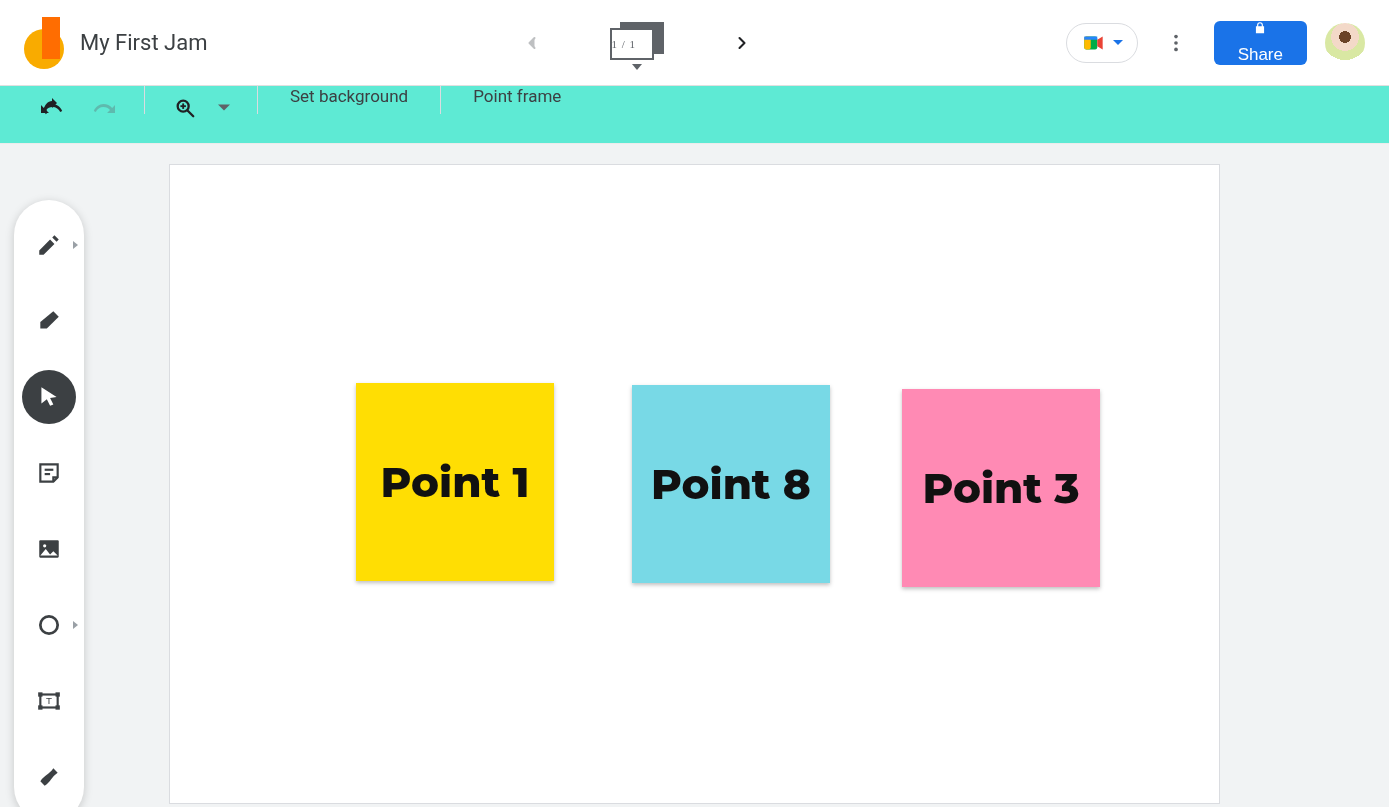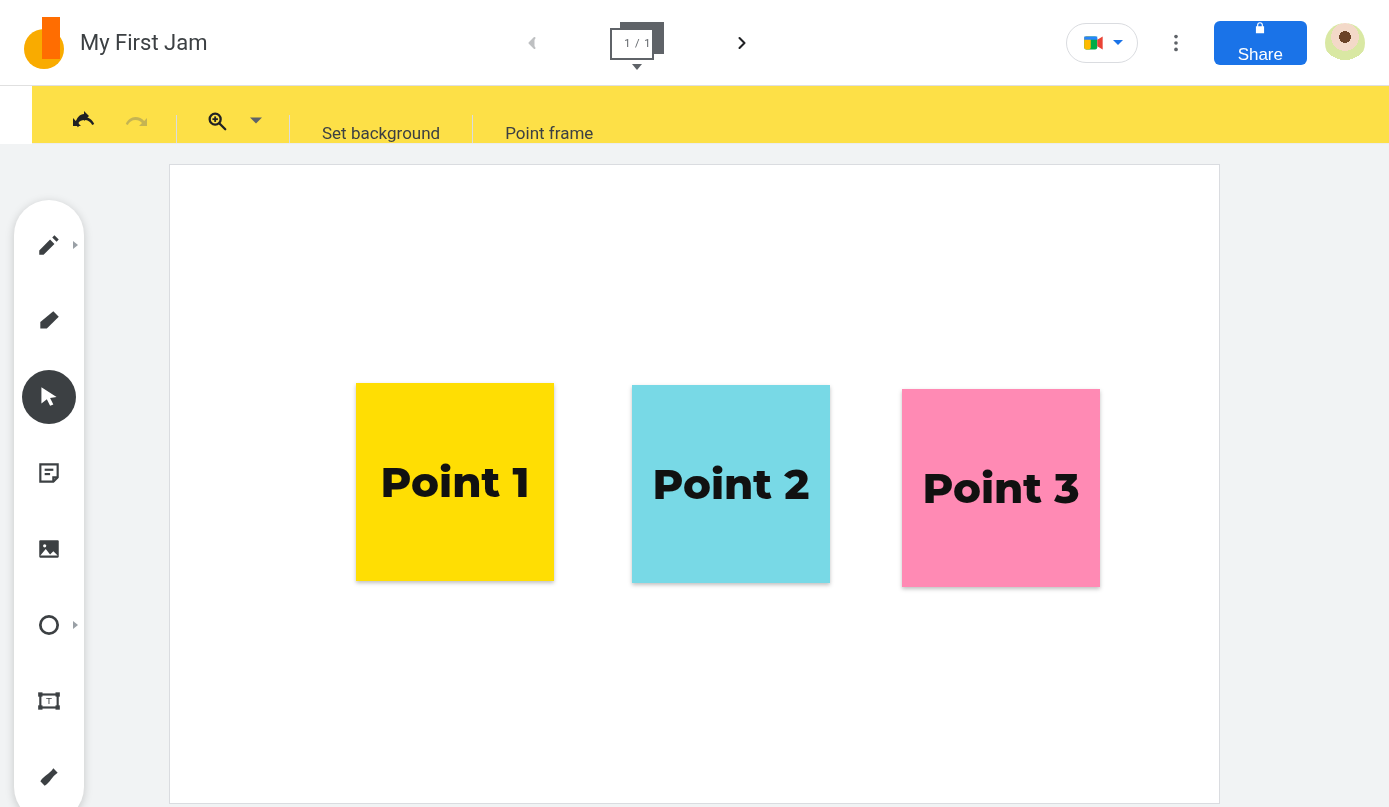--- a/index.html
+++ b/index.html
@@ -58,24 +58,25 @@
   .frame-indicator .back {
     position:absolute; top:0; right:0;
     width:44px;height:32px;
     background:#5f6368;
   }
   .frame-indicator .front {
     position:absolute; top:6px; left:0;
     width:44px;height:32px;
     background:#fff;
     border:2px solid #5f6368;
-    display:flex;align-items:center;justify-content:flex-end;
+    display:flex;align-items:center;justify-content:flex-start;
     font-size:11px;
     color:#5f6368;
     letter-spacing:1px;
+    font-family:Liberation Serif, serif;
   }
   .frame-indicator .tri {
     position:absolute;
     bottom:-6px; left:50%; transform:translateX(-50%);
     width:0;height:0;
     border-left:5px solid transparent;
     border-right:5px solid transparent;
     border-top:6px solid #5f6368;
   }
   .header-right {
@@ -111,26 +112,25 @@
     width:40px;height:40px;border-radius:50%;
     background: radial-gradient(circle at 50% 35%, #6b4226 0 18%, #f3d9c8 18% 42%, #d9e8a3 42% 70%, #fff 70% 100%);
     cursor:pointer;
     flex-shrink:0;
   }
 
   
   .toolbar {
     height:58px;
     display:flex;
-    align-items:flex-end;
+    align-items:flex-start;
     padding:0 30px;
     gap:8px;
     border-bottom:1px solid #ececec;
-    background:#fde047;
-    margin-left:32px;
+    background:#5eead4;
   }
   .tb-btn {
     width:44px;height:44px;display:flex;align-items:center;justify-content:center;
     border-radius:4px;cursor:pointer;
   }
   .tb-btn.disabled { opacity:0.35; cursor:default; }
   .tb-sep { width:1px;height:28px;background:#dadce0;margin:0 10px; }
   .tb-text {
     font-size:17px;color:#3c4043;padding:0 14px;cursor:pointer;
   }
@@ -288,21 +288,21 @@
   <div class="tb-sep"></div>
   <div class="tb-text">Point frame</div>
 </div>
 
 <div class="workspace">
   <div class="canvas">
     <div class="sticky yellow" style="left:186px;top:218px">
         <span>Point 1</span>
       </div>
     <div class="sticky blue" style="left:462px;top:220px">
-        <span>Point 2</span>
+        <span>Point 8</span>
       </div>
     <div class="sticky pink" style="left:732px;top:224px">
         <span>Point 3</span>
       </div>
   </div>
 </div>
 
 <div class="palette">
   <div class="pal-btn">
     <svg viewBox="0 0 24 24">

